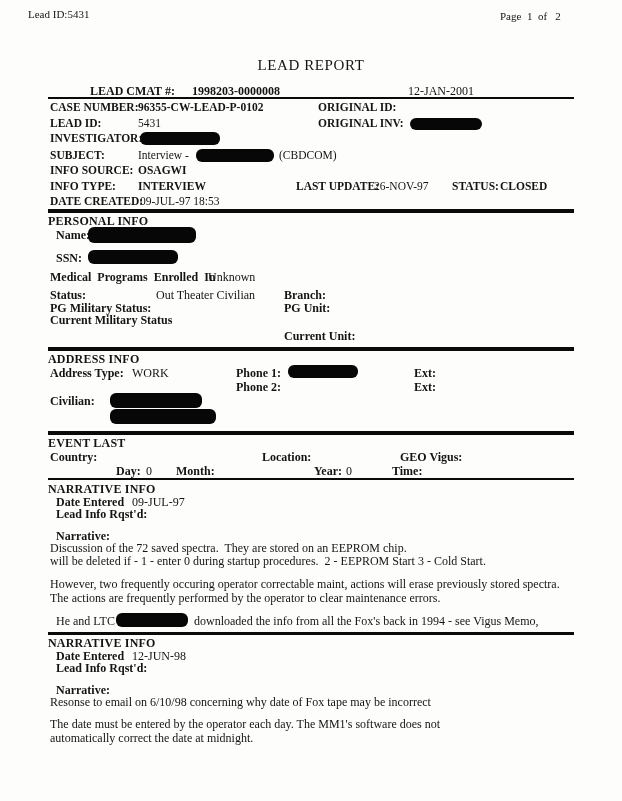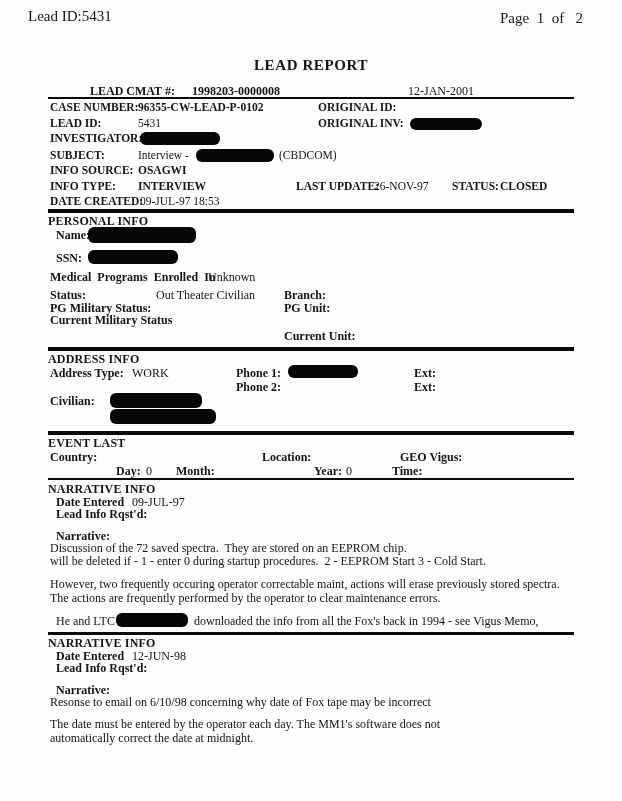--- a/index.html
+++ b/index.html
@@ -7,24 +7,24 @@
   .page {
     position: relative;
     width: 622px;
     height: 801px;
     margin: 0 auto;
     background: #fdfdfb;
     color: #141414;
     font-family: "Liberation Serif", serif;
     overflow: hidden;
   }
-  .hdr { position: absolute; font-size: 15px; white-space: pre; }
+  .hdr { position: absolute; font-size: 11px; white-space: pre; }
   .title {
     position: absolute; top: 57px; left: 0; width: 100%;
-    text-align: center; font-weight: bold; font-size: 15px;
+    text-align: center; font-weight: normal; font-size: 15px;
     letter-spacing: 0.6px;
   }
   .r { position: absolute; left: 48px; width: 526px; height: 16px; font-size: 12px; }
   .case { font-size: 11.5px; }
   .a { position: absolute; top: 0; white-space: pre; }
   .lbl { font-weight: bold; }
   .rule { position: absolute; left: 48px; width: 526px; background: #0a0a0a; }
   .sect { position: absolute; left: 48px; font-size: 12px; font-weight: bold; letter-spacing: 0.2px; }
   .redact { position: absolute; background: #070707; border-radius: 6px; }
   .para {

